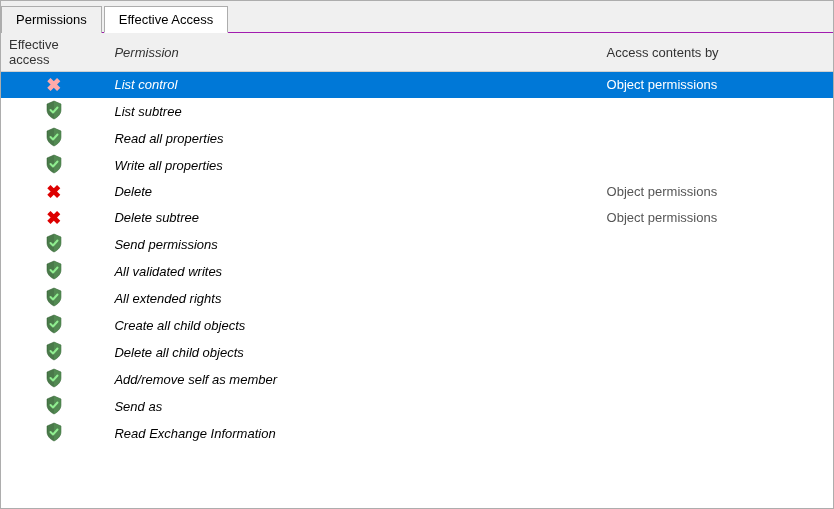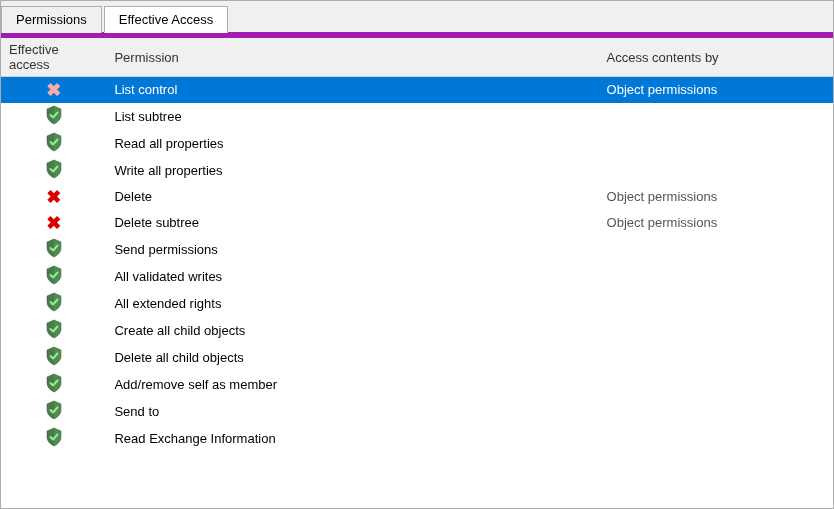--- a/index.html
+++ b/index.html
@@ -17,21 +17,21 @@
       height: 509px;
       background: #fff;
       border: 1px solid #adadad;
       display: flex;
       flex-direction: column;
     }
 
     .tabs {
       display: flex;
       background: #f0f0f0;
-      border-bottom: 6px solid #a21caf;
+      border-bottom: 1px solid #a21caf;
       padding-top: 4px;
     }
 
     .tab {
       padding: 5px 14px;
       background: #f0f0f0;
       border: 1px solid #adadad;
       border-bottom: none;
       cursor: pointer;
       font-size: 13px;
@@ -90,21 +90,21 @@
       vertical-align: middle;
       font-size: 13px;
     }
 
     .icon-cell {
       width: 90px;
       text-align: center;
     }
 
     .col-effective { width: 90px; }
-    .col-permission { width: 420px; }
+    .col-permission { width: 420px; font-style: italic; }
     .col-access { width: 200px; }
 
     tbody tr.selected td {
       color: #fff;
     }
 
     .access-limited {
       color: #555;
       margin-top: 36px;
     }
@@ -253,21 +253,21 @@
               <td class="col-permission">Add/remove self as member</td>
               <td class="col-access access-limited"></td>
             </tr>
             <tr>
               <td class="icon-cell">
         <svg width="20" height="20" viewBox="0 0 20 20">
           <path d="M10 1 L17 4 L17 10 C17 14 13.5 17.5 10 19 C6.5 17.5 3 14 3 10 L3 4 Z" fill="#4a7a4a" stroke="#2a5a2a" stroke-width="0.5"></path>
           <path d="M10 1 L17 4 L17 10 C17 14 13.5 17.5 10 19" fill="#5a9a5a" opacity="0.5"></path>
           <polyline points="6.5,10 9,12.5 13.5,7.5" stroke="#90ee90" stroke-width="2" fill="none" stroke-linecap="round" stroke-linejoin="round"></polyline>
         </svg></td>
-              <td class="col-permission">Send to</td>
+              <td class="col-permission">Send as</td>
               <td class="col-access access-limited"></td>
             </tr>
             <tr>
               <td class="icon-cell">
         <svg width="20" height="20" viewBox="0 0 20 20">
           <path d="M10 1 L17 4 L17 10 C17 14 13.5 17.5 10 19 C6.5 17.5 3 14 3 10 L3 4 Z" fill="#4a7a4a" stroke="#2a5a2a" stroke-width="0.5"></path>
           <path d="M10 1 L17 4 L17 10 C17 14 13.5 17.5 10 19" fill="#5a9a5a" opacity="0.5"></path>
           <polyline points="6.5,10 9,12.5 13.5,7.5" stroke="#90ee90" stroke-width="2" fill="none" stroke-linecap="round" stroke-linejoin="round"></polyline>
         </svg></td>
               <td class="col-permission">Read Exchange Information</td>

